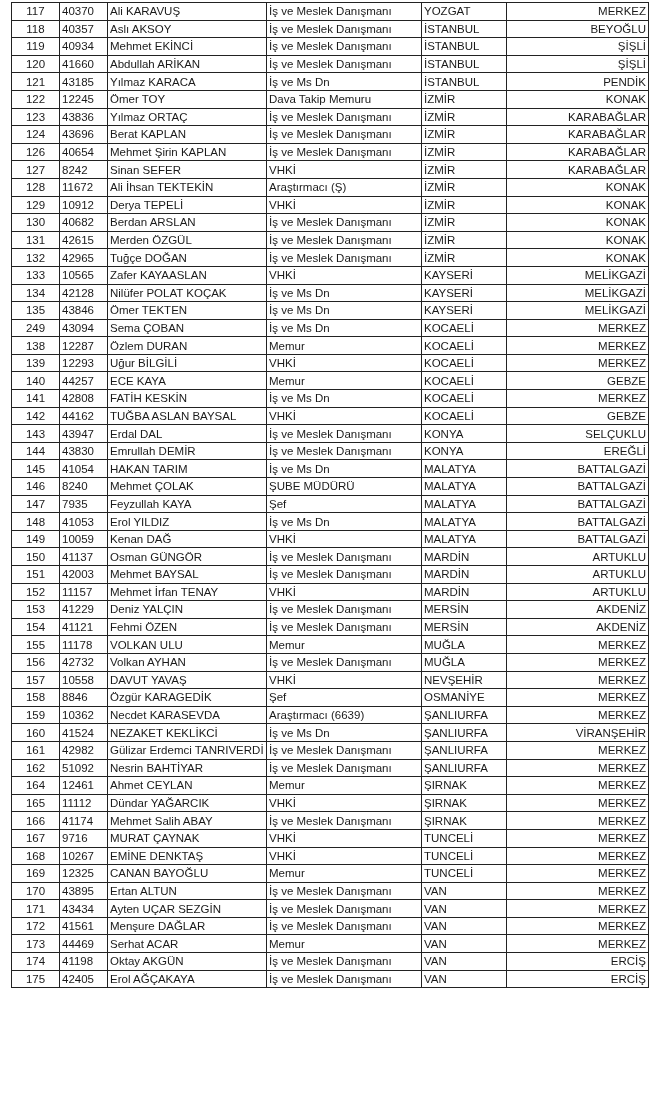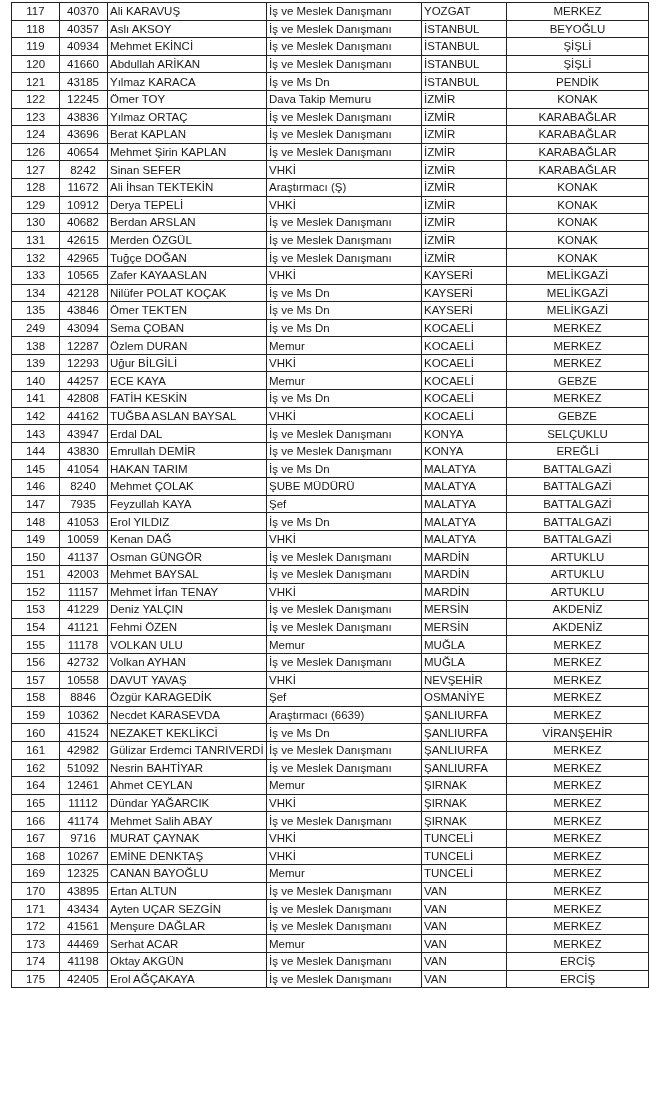--- a/index.html
+++ b/index.html
@@ -5,22 +5,22 @@
   html, body { margin: 0; padding: 0; background: #ffffff; }
   body { width: 660px; height: 1101px; position: relative; overflow: hidden;
          font-family: "Liberation Sans", sans-serif; color: #1a1a1a; }
   table { position: absolute; left: 11px; top: 2px; border-collapse: collapse;
           table-layout: fixed; width: 637px; }
   td { border: 1px solid #222; height: 16.6px; padding: 0 2px; font-size: 11.5px;
        line-height: 16px; white-space: nowrap; overflow: hidden; }
   col.c1 { width: 48px; } col.c2 { width: 48px; } col.c3 { width: 159px; }
   col.c4 { width: 155px; } col.c5 { width: 85px; } col.c6 { width: 142px; }
   td.no, td.sicil { text-align: center; }
-  td.sicil { text-align: center; padding-right: 3px; }
-  td.ilce { text-align: center; }
+  td.sicil { text-align: left; padding-right: 3px; }
+  td.ilce { text-align: right; }
 </style>
 </head>
 <body>
 
 <table>
   <colgroup>
     <col class="c1">
       <col class="c2">
       <col class="c3">
       <col class="c4">

